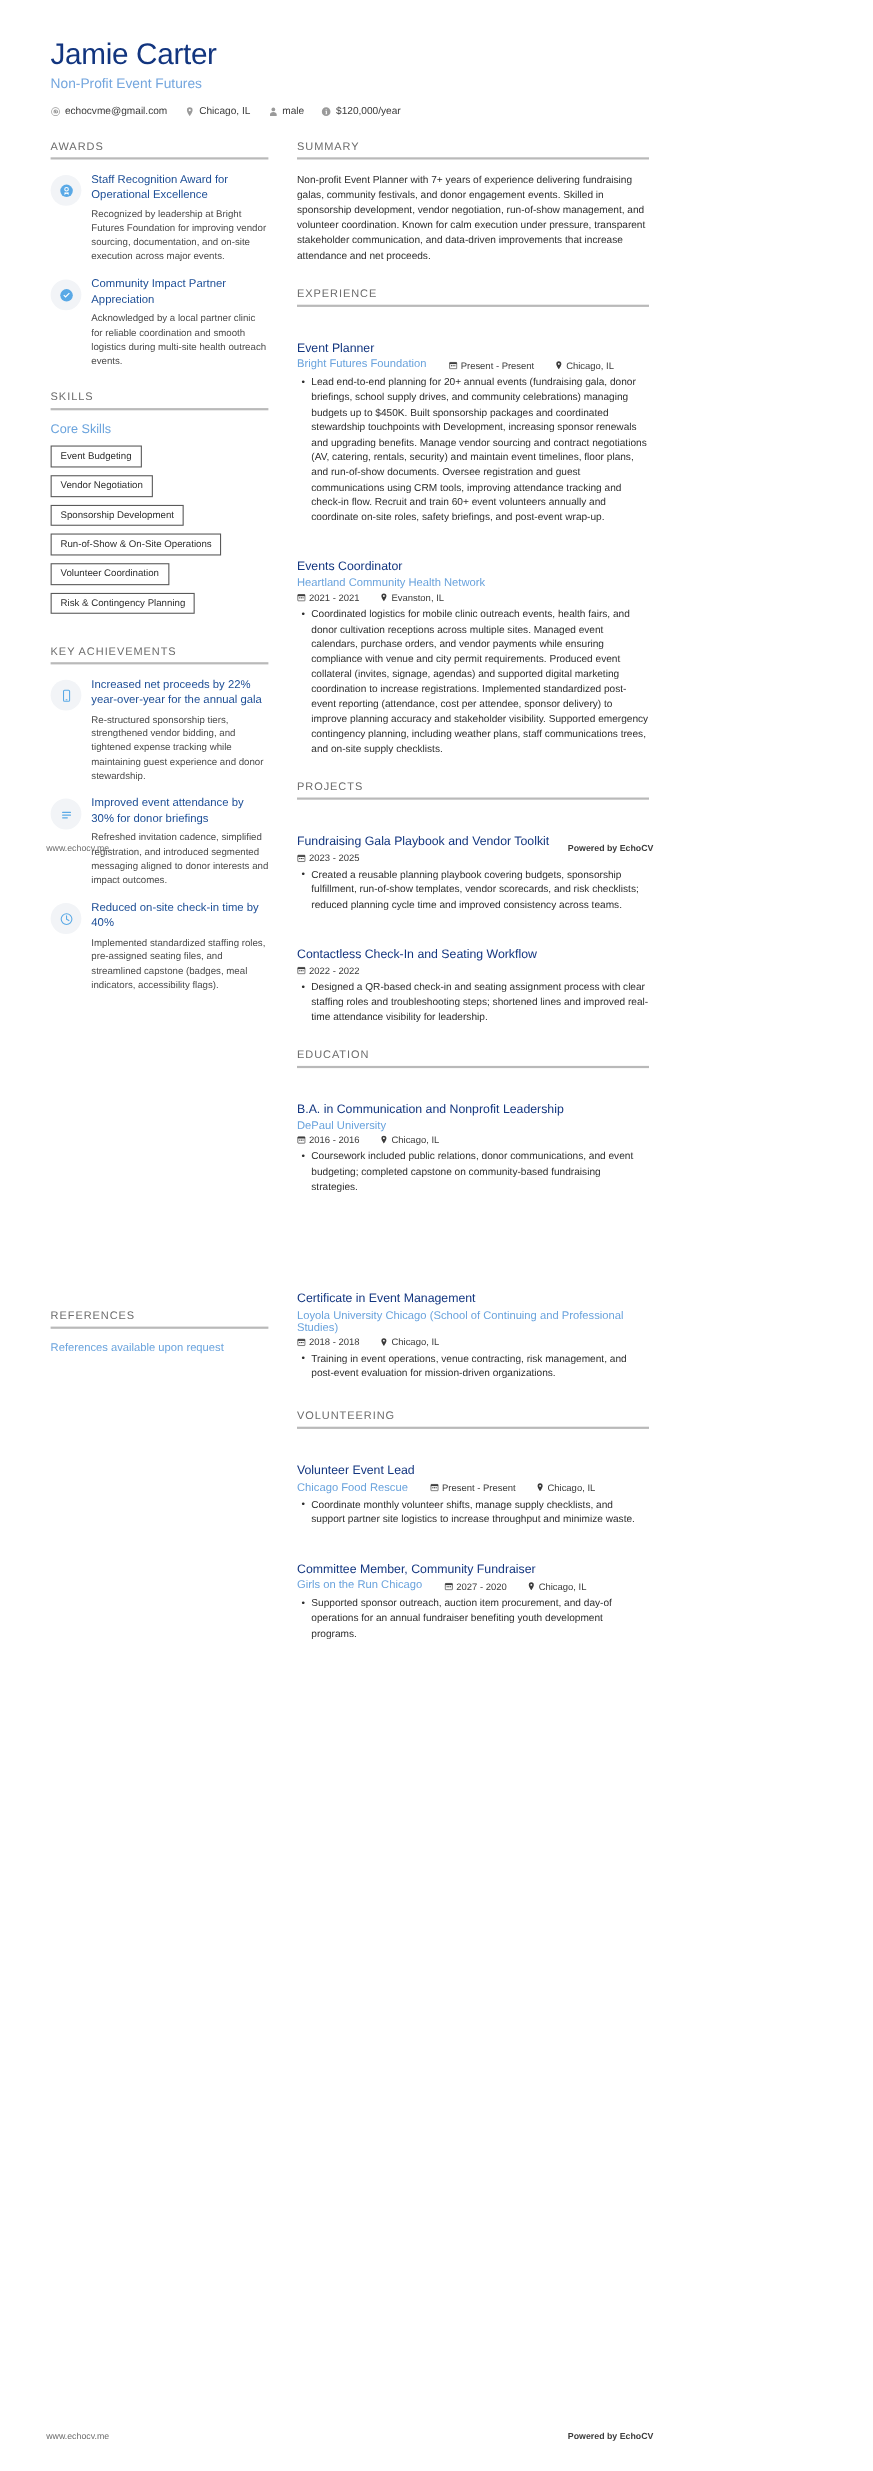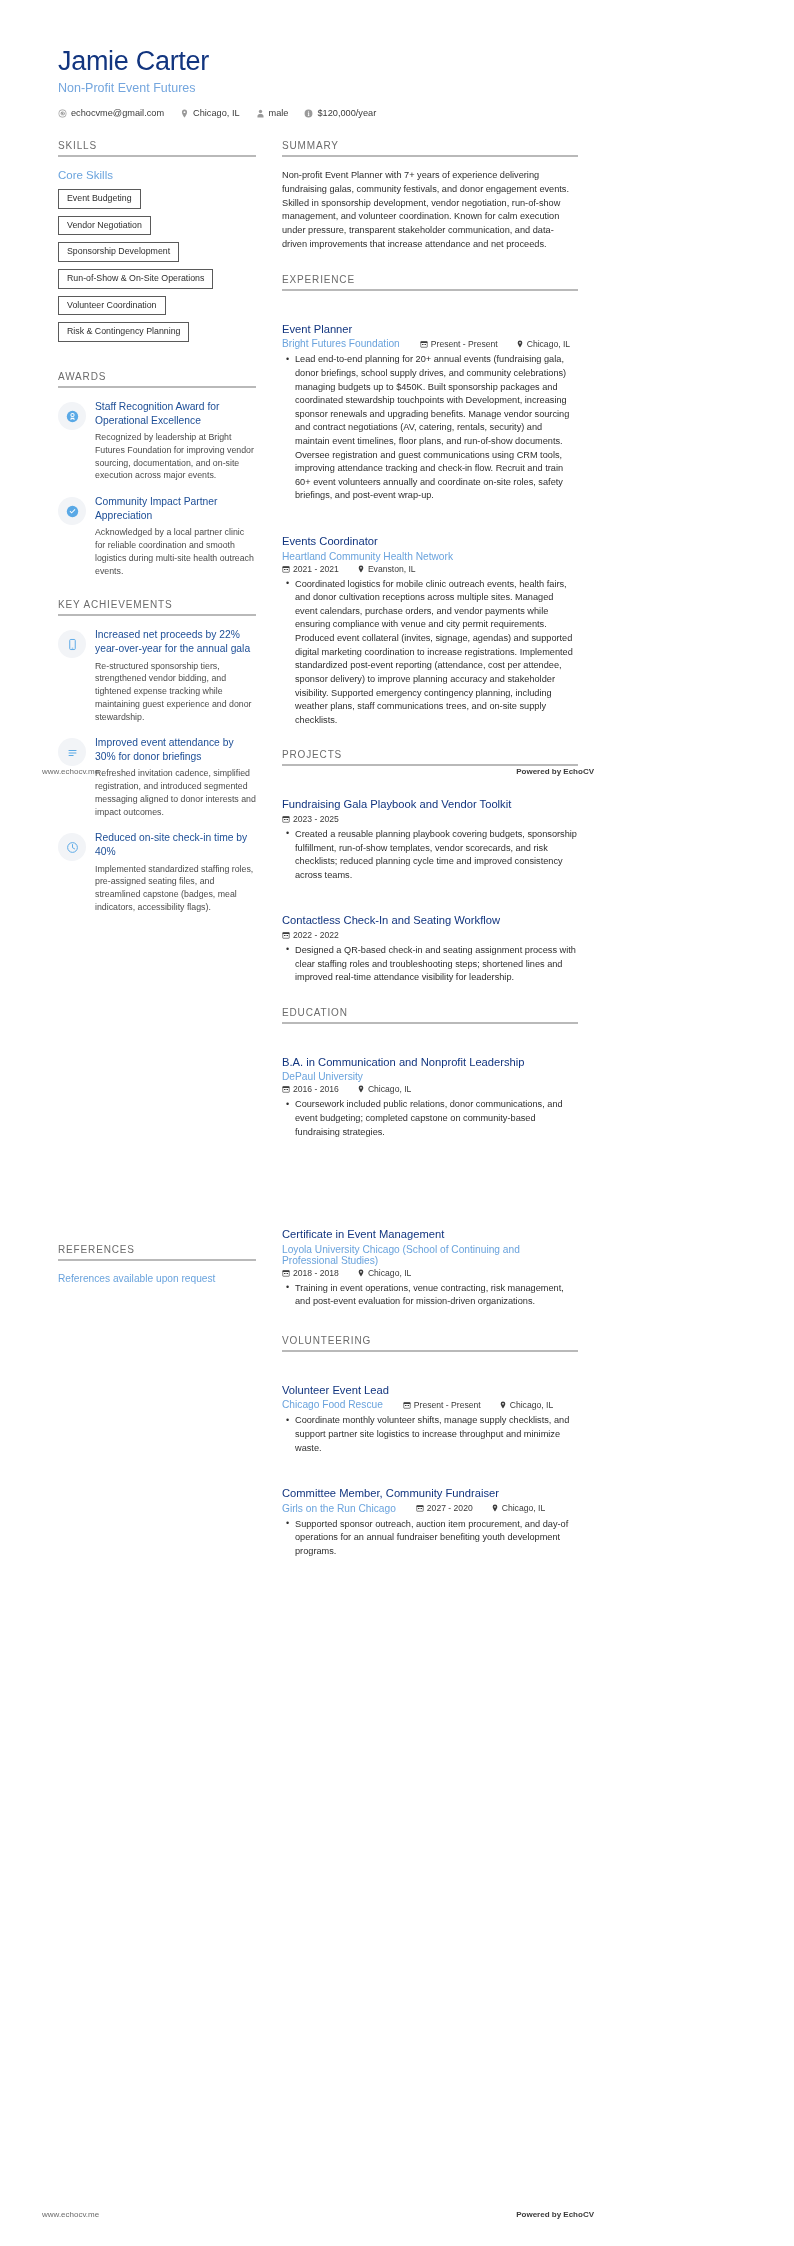--- a/index.html
+++ b/index.html
@@ -6,21 +6,21 @@
   html, body {
     width: 794px;
     background: #ffffff;
     font-family: "Liberation Sans", sans-serif;
     color: #333333;
   }
   .page {
     width: 636px;
     min-height: 2246px;
     position: relative;
-    padding: 16px;
+    padding: 4px;
   }
 
   
   .header { padding: 30px 42px 0 42px; }
   .name {
     font-size: 27px;
     color: #12357f;
     font-weight: 400;
     letter-spacing: -0.3px;
     line-height: 1.15;
@@ -253,65 +253,65 @@
         <span>$120,000/year</span>
       </div>
     </div>
   </div>
 
   <div class="body">
 
     <div class="col-left">
 
       <div class="section">
+        <div class="sec-title">AWARDS</div>
+        <div class="sec-rule"></div>
+
+        <div class="badge-item">
+          <div class="badge-circle">
+            <svg viewBox="0 0 16 16">
+                <circle cx="8" cy="8" r="7" fill="#5aa9e6"></circle>
+                <path d="M8 3.6a2.6 2.6 0 102.6 2.6A2.6 2.6 0 008 3.6zm0 4a1.4 1.4 0 111.4-1.4A1.4 1.4 0 018 7.6zM6 9.2l-.7 3.2L8 11.2l2.7 1.2L10 9.2a4 4 0 01-4 0z" fill="#fff"></path>
+              </svg>
+          </div>
+          <div class="badge-body">
+            <div class="badge-title">Staff Recognition Award for Operational Excellence</div>
+            <div class="badge-desc">Recognized by leadership at Bright Futures Foundation for improving vendor sourcing, documentation, and on-site execution across major events.</div>
+          </div>
+        </div>
+
+        <div class="badge-item">
+          <div class="badge-circle">
+            <svg viewBox="0 0 16 16">
+                <circle cx="8" cy="8" r="7" fill="#5aa9e6"></circle>
+                <path d="M6.9 10.6L4.4 8.1l.9-.9 1.6 1.6 3.8-3.8.9.9z" fill="#fff"></path>
+              </svg>
+          </div>
+          <div class="badge-body">
+            <div class="badge-title">Community Impact Partner Appreciation</div>
+            <div class="badge-desc">Acknowledged by a local partner clinic for reliable coordination and smooth logistics during multi-site health outreach events.</div>
+          </div>
+        </div>
+      </div>
+
+      <div class="section">
         <div class="sec-title">SKILLS</div>
         <div class="sec-rule"></div>
         <div class="skill-group-title">Core Skills</div>
         <div class="skill-list">
           <span class="skill-chip">Event Budgeting</span>
           <span class="skill-chip">Vendor Negotiation</span>
           <span class="skill-chip">Sponsorship Development</span>
           <span class="skill-chip">Run-of-Show &amp; On-Site Operations</span>
           <span class="skill-chip">Volunteer Coordination</span>
           <span class="skill-chip">Risk &amp; Contingency Planning</span>
         </div>
       </div>
 
       <div class="section">
-        <div class="sec-title">AWARDS</div>
-        <div class="sec-rule"></div>
-
-        <div class="badge-item">
-          <div class="badge-circle">
-            <svg viewBox="0 0 16 16">
-                <circle cx="8" cy="8" r="7" fill="#5aa9e6"></circle>
-                <path d="M8 3.6a2.6 2.6 0 102.6 2.6A2.6 2.6 0 008 3.6zm0 4a1.4 1.4 0 111.4-1.4A1.4 1.4 0 018 7.6zM6 9.2l-.7 3.2L8 11.2l2.7 1.2L10 9.2a4 4 0 01-4 0z" fill="#fff"></path>
-              </svg>
-          </div>
-          <div class="badge-body">
-            <div class="badge-title">Staff Recognition Award for Operational Excellence</div>
-            <div class="badge-desc">Recognized by leadership at Bright Futures Foundation for improving vendor sourcing, documentation, and on-site execution across major events.</div>
-          </div>
-        </div>
-
-        <div class="badge-item">
-          <div class="badge-circle">
-            <svg viewBox="0 0 16 16">
-                <circle cx="8" cy="8" r="7" fill="#5aa9e6"></circle>
-                <path d="M6.9 10.6L4.4 8.1l.9-.9 1.6 1.6 3.8-3.8.9.9z" fill="#fff"></path>
-              </svg>
-          </div>
-          <div class="badge-body">
-            <div class="badge-title">Community Impact Partner Appreciation</div>
-            <div class="badge-desc">Acknowledged by a local partner clinic for reliable coordination and smooth logistics during multi-site health outreach events.</div>
-          </div>
-        </div>
-      </div>
-
-      <div class="section">
         <div class="sec-title">KEY ACHIEVEMENTS</div>
         <div class="sec-rule"></div>
 
         <div class="badge-item">
           <div class="badge-circle">
             <svg viewBox="0 0 16 16">
                 <rect x="4.6" y="1.8" width="6.8" height="12.4" rx="1.2" fill="none" stroke="#5aa9e6" stroke-width="1.2"></rect>
                 <rect x="6.9" y="12" width="2.2" height="0.9" rx="0.45" fill="#5aa9e6"></rect>
               </svg>
           </div>

